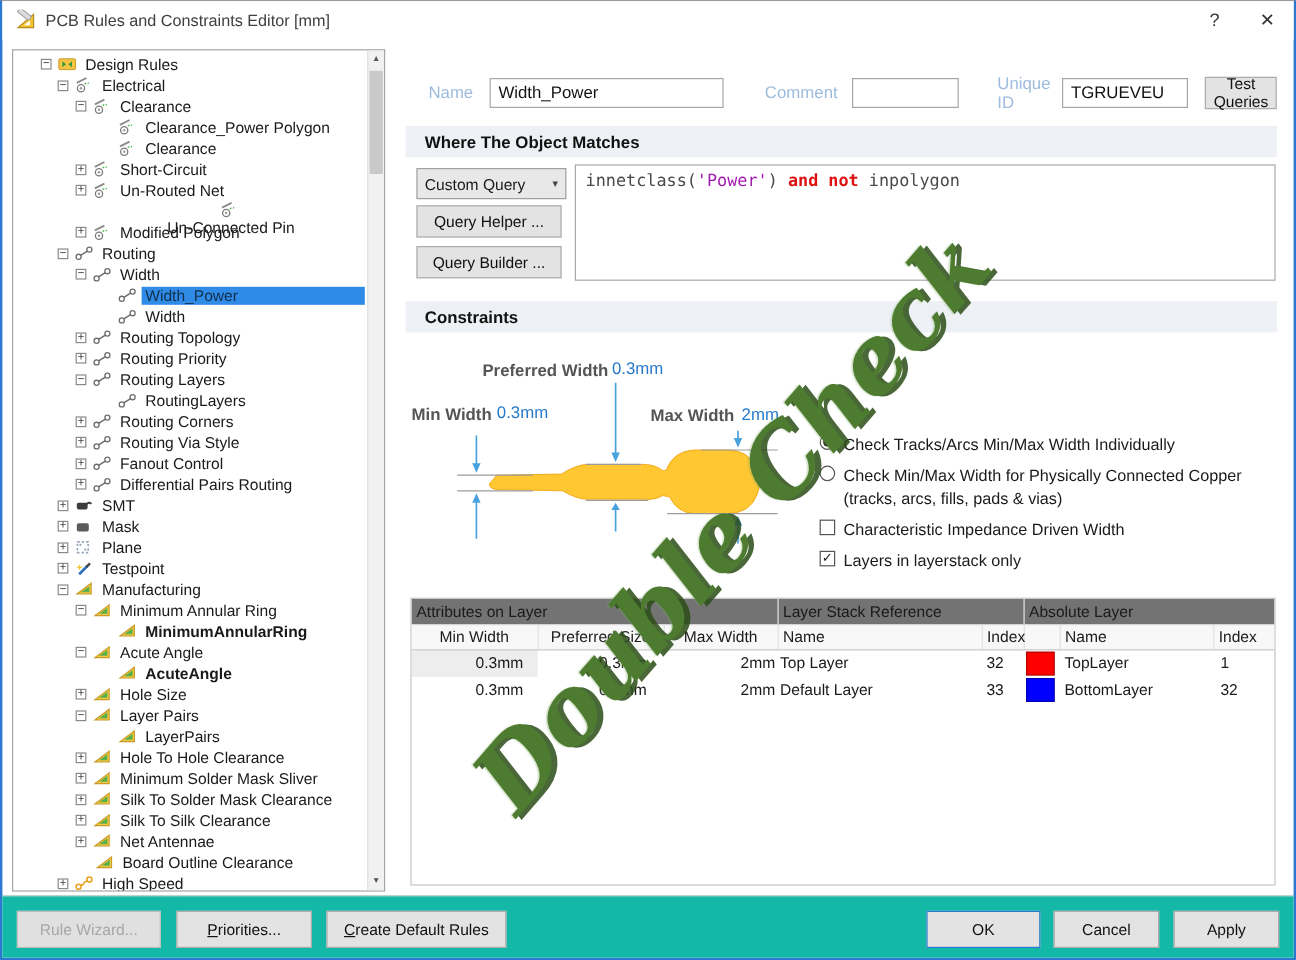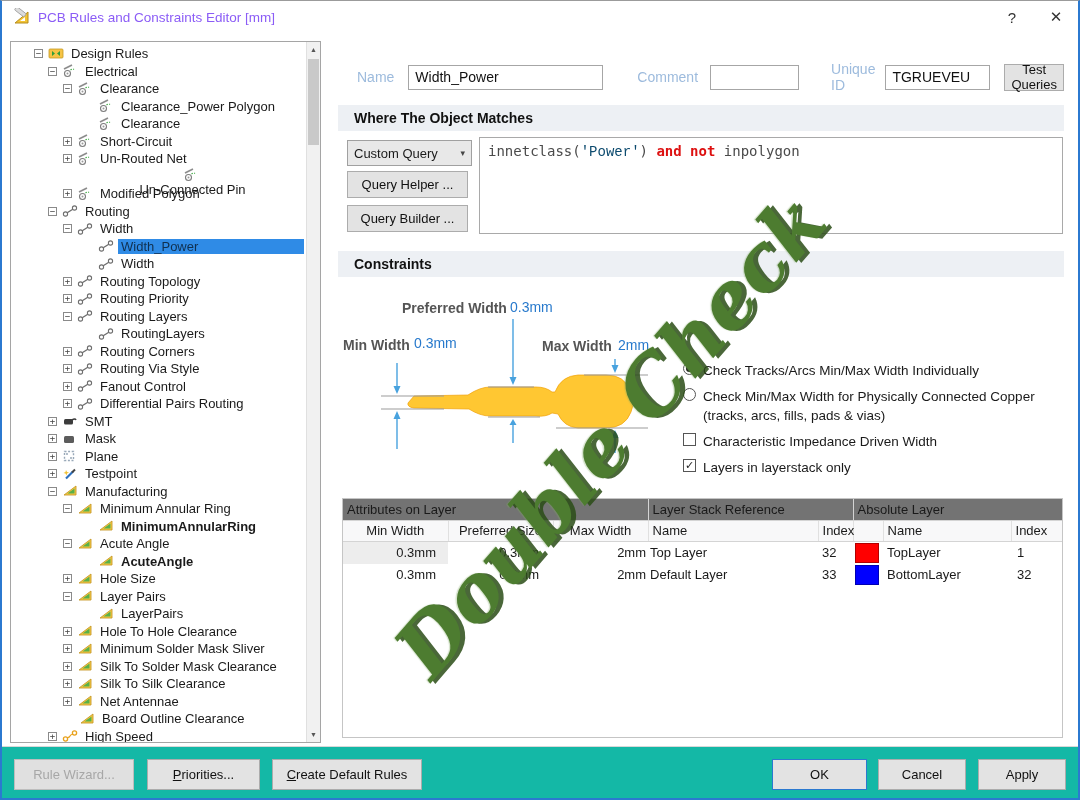--- a/index.html
+++ b/index.html
@@ -9,21 +9,21 @@
     font-family:"Liberation Sans", sans-serif; background:#fff; color:#1a1a1a;
   }
   .window {
     position:absolute; inset:0; background:#fff;
     border-left:2px solid #2b79d0; border-right:2px solid #2b79d0;
     border-bottom:2px solid #2b79d0; border-top:1px solid #9b9b9b;
   }
   
   .titlebar { position:absolute; left:0; top:0; right:0; height:32px; background:#fff; display:flex; align-items:center; }
   .title-icon { margin:0 8px 0 10px; width:18px; height:18px; }
-  .title-text { font-size:13.5px; color:#8b5cf6; }
+  .title-text { font-size:13.5px; color:#404040; }
   .title-btns { margin-left:auto; display:flex; }
   .tbtn { width:44px; height:30px; display:flex; align-items:center; justify-content:center; font-size:15px; color:#333; cursor:default; }
   
   .tree-panel { position:absolute; left:8px; top:40px; width:311px; height:702px; border:1px solid #a5a5a5; background:#fff; overflow:hidden; }
   .tree-list { position:absolute; left:0; top:3px; right:14px; bottom:0; overflow:hidden; }
   .tree-row { display:flex; align-items:center; height:17.5px; font-size:13px; white-space:nowrap; }
   .expand { width:9px; height:9px; border:1px solid #8a8a8a; background:#fff; color:#444; font-size:9px; line-height:7px; text-align:center; margin-right:5px; flex:none; font-family:"DejaVu Sans Mono", monospace; }
   .ticon { width:17px; height:14px; margin-right:3px; flex:none; display:inline-flex; align-items:center; }
   .lbl { color:#1a1a1a; padding:0 3px; }
   .lbl.bold { font-weight:bold; }
@@ -38,21 +38,21 @@
   .frow { position:absolute; display:flex; align-items:center; }
   .flabel { color:#9dbbdd; font-size:14px; }
   .tinput { border:1px solid #a6a6a6; height:25px; font-size:14px; padding:0 6px; font-family:"Liberation Sans", sans-serif; color:#111; background:#fff; }
   .btn { background:#e3e3e3; border:1px solid #acacac; font-size:13px; color:#111; display:flex; align-items:center; justify-content:center; cursor:default; }
   .sec-bar { position:absolute; left:0; right:0; height:26px; background:#edf0f4; display:flex; align-items:center; padding-left:16px; font-size:14px; font-weight:bold; color:#111; }
   .combo { position:absolute; left:9px; top:99px; width:125px; height:26px; background:#e8e8e8; border:1px solid #a0a0a0; display:flex; align-items:center; font-size:13px; padding:0 6px; }
   .combo .chev { margin-left:auto; font-size:9px; color:#444; }
   .qbtn { position:absolute; left:9px; width:121px; height:27px; }
   .query-box { position:absolute; left:141px; top:96px; width:584px; height:97px; border:1px solid #a9a9a9; background:#fff; padding:5px 8px; font-family:"DejaVu Sans Mono", monospace; font-size:14px; }
   .q-plain { color:#4a4a4a; }
-  .q-string { color:#0c4a6e;font-family:Liberation Mono, monospace; }
+  .q-string { color:#a21caf; }
   .q-keyword { color:#dd1111; font-weight:bold; }
   
   .options { position:absolute; left:345px; top:320px; width:380px; }
   .opt-row { display:flex; align-items:flex-start; margin-bottom:7px; font-size:13.5px; }
   .radio, .checkbox { width:13px; height:13px; border:1px solid #555; background:#fff; margin:1px 7px 0 0; flex:none; }
   .radio { border-radius:50%; display:inline-flex; align-items:center; justify-content:center; }
   .radio.checked::after { content:''; width:7px; height:7px; border-radius:50%; background:#111; }
   .checkbox { font-size:11px; line-height:11px; text-align:center; color:#222; }
   .opt-text { line-height:19px; }
   

